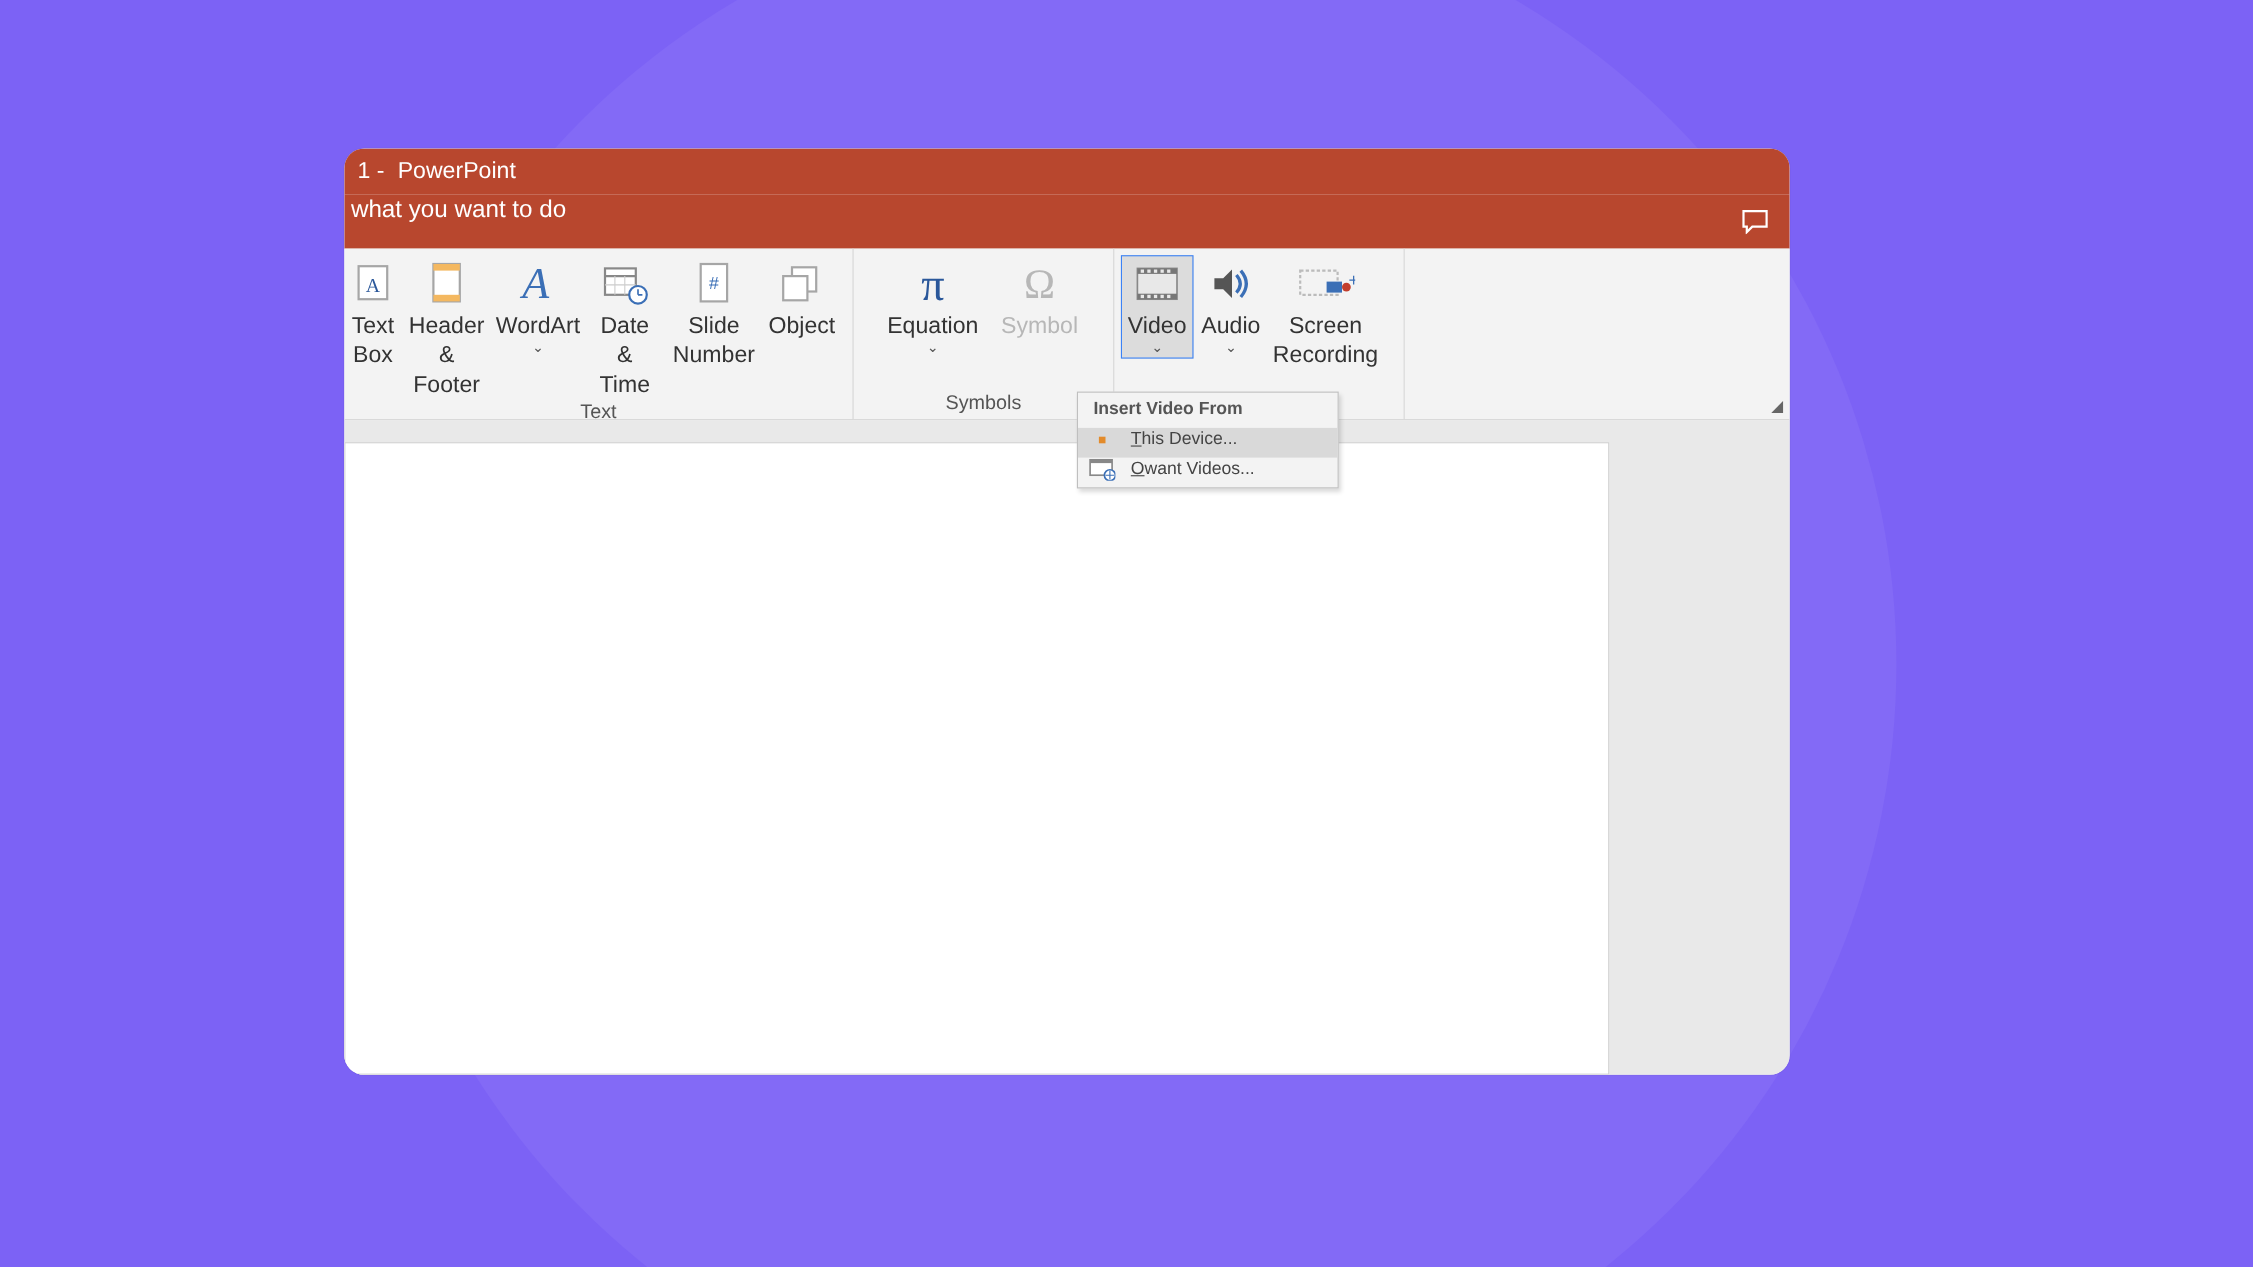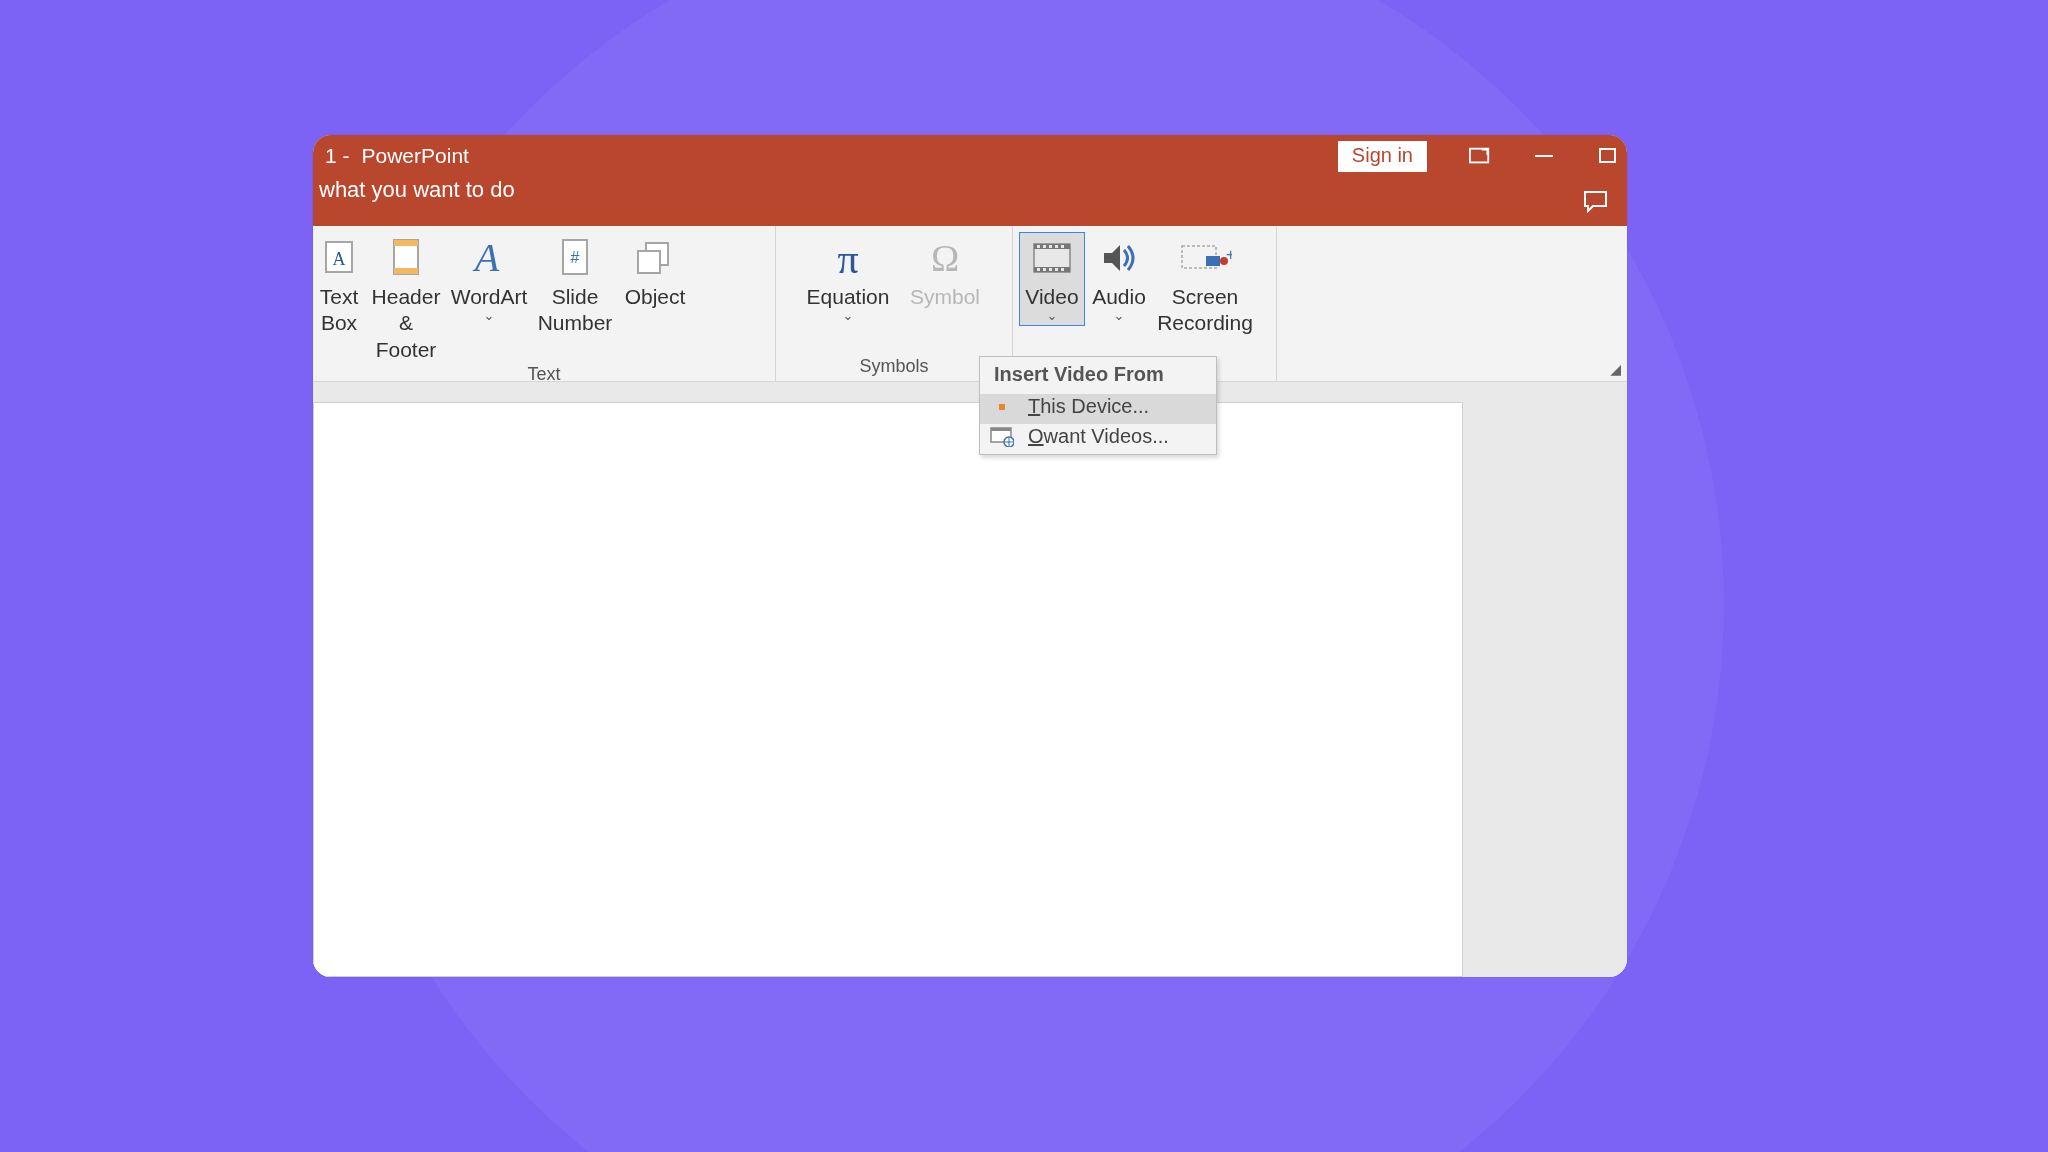--- a/index.html
+++ b/index.html
@@ -148,21 +148,21 @@
   .g-media { width: 264px; flex: 0 0 264px; }
 
   
   .popup {
     position: absolute;
     left: 666px; top: 221px;
     width: 238px;
     background: #f3f3f3;
     border: 1px solid #bfbfbf;
     box-shadow: 2px 3px 4px rgba(0,0,0,0.15);
-    font-size: 20px;
+    font-size: 16px;
     color: #444;
   }
   .popup-head {
     font-weight: 600;
     color: #555;
     padding: 6px 14px 8px;
   }
   .popup-item {
     display: flex;
     align-items: center;
@@ -203,39 +203,20 @@
 <body>
 
 <div class="bg-circle"></div>
 
 <div class="app-window">
 
   <div class="titlebar">
     <div class="title-left">
       <span class="title-frag">1  -</span>
       <span>PowerPoint</span>
-    </div>
-    <div class="win-controls">
-      <div class="signin-btn">Sign in</div>
-      <div class="wc-icon">
-        <svg width="24" height="20" viewBox="0 0 24 20">
-            <rect x="1" y="2" width="20" height="15" fill="none" stroke="#fff" stroke-width="2"></rect>
-            <path d="M14 3 L20 3 L20 9" fill="none" stroke="#fff" stroke-width="2"></path>
-          </svg>
-      </div>
-      <div class="wc-icon">
-        <svg width="22" height="22">
-            <line x1="2" y1="11" x2="20" y2="11" stroke="#fff" stroke-width="2"></line>
-          </svg>
-      </div>
-      <div class="wc-icon">
-        <svg width="22" height="22">
-            <rect x="3" y="4" width="15" height="13" fill="none" stroke="#fff" stroke-width="2"></rect>
-          </svg>
-      </div>
     </div>
   </div>
 
   <div class="tellme">
     <span>what you want to do</span>
     <div class="comment-icon">
       <svg width="26" height="24" viewBox="0 0 26 24">
           <path d="M2 3 H23 V17 H10 L5 22 V17 H2 Z" fill="none" stroke="#fff" stroke-width="2"></path>
         </svg>
     </div>
@@ -271,20 +252,36 @@
         <div class="rb" style="width:84px">
           <div class="icon-wrap">
             <svg width="40" height="40">
                 <text x="18" y="33" text-anchor="middle" font-size="40" font-style="italic" font-family="Georgia" fill="#3b6fb6">A</text>
               </svg>
           </div>
           <span>WordArt</span>
           <span class="dd-caret">⌄</span>
         </div>
 
+        <div class="rb" style="width:74px">
+          <div class="icon-wrap">
+            <svg width="44" height="40">
+                <rect x="4" y="6" width="28" height="24" fill="#fff" stroke="#888" stroke-width="2"></rect>
+                <line x1="4" y1="13" x2="32" y2="13" stroke="#888" stroke-width="2"></line>
+                <line x1="13" y1="13" x2="13" y2="30" stroke="#ccc"></line>
+                <line x1="22" y1="13" x2="22" y2="30" stroke="#ccc"></line>
+                <line x1="4" y1="21" x2="32" y2="21" stroke="#ccc"></line>
+                <circle cx="34" cy="30" r="8" fill="#fff" stroke="#3b6fb6" stroke-width="2"></circle>
+                <line x1="34" y1="30" x2="34" y2="25" stroke="#3b6fb6" stroke-width="1.5"></line>
+                <line x1="34" y1="30" x2="38" y2="30" stroke="#3b6fb6" stroke-width="1.5"></line>
+              </svg>
+          </div>
+          <span>Date &amp;</span>
+          <span>Time</span>
+        </div>
 
         <div class="rb" style="width:88px">
           <div class="icon-wrap">
             <svg width="34" height="42">
                 <rect x="5" y="3" width="24" height="34" fill="#fff" stroke="#a6a6a6" stroke-width="2"></rect>
                 <text x="17" y="26" text-anchor="middle" font-size="16" fill="#3b6fb6">#</text>
               </svg>
           </div>
           <span>Slide</span>
           <span>Number</span>

